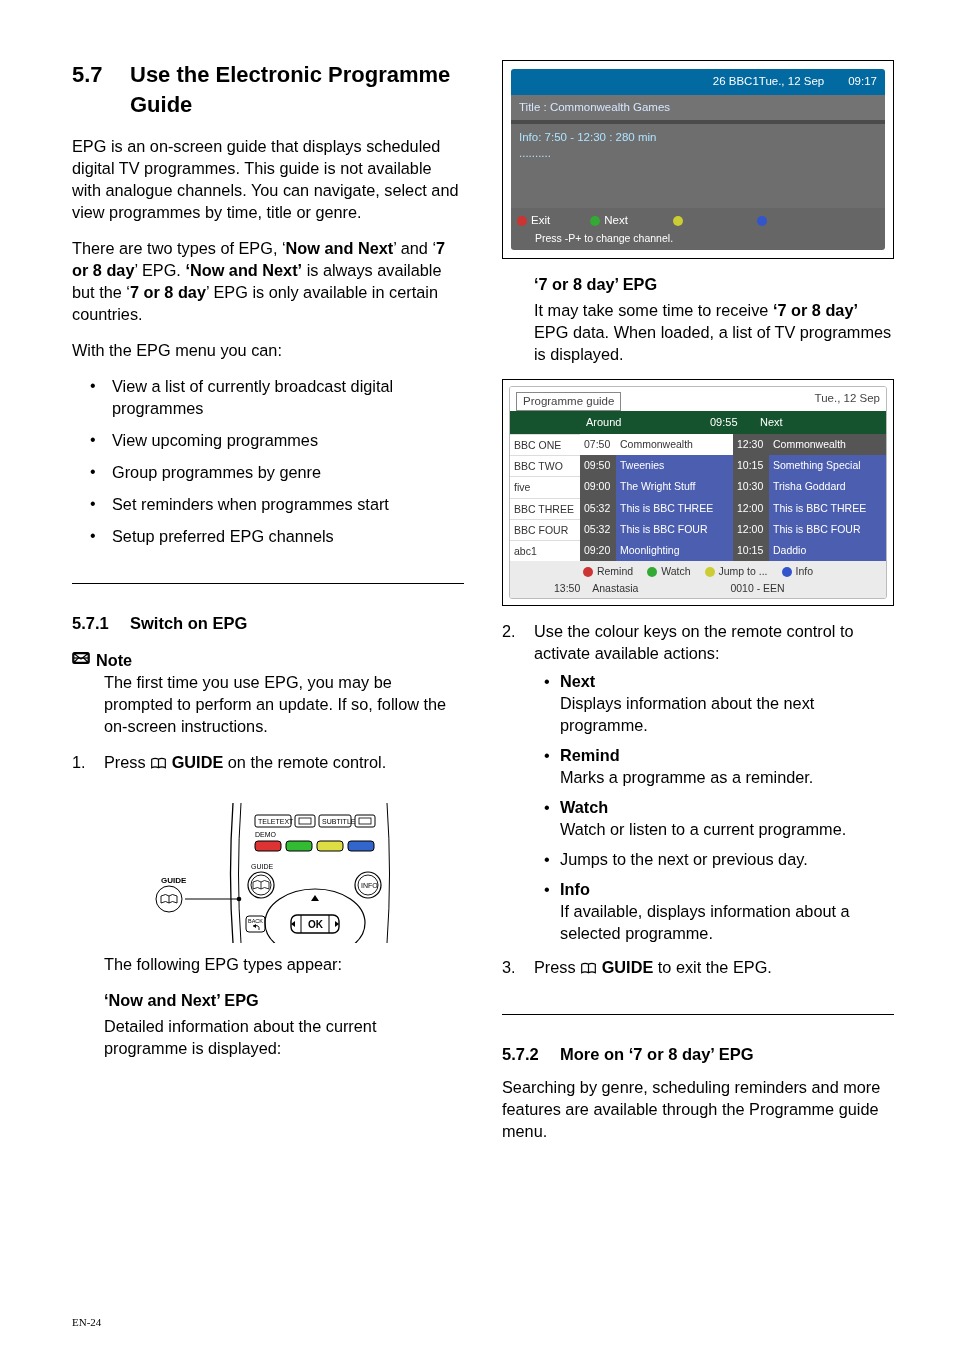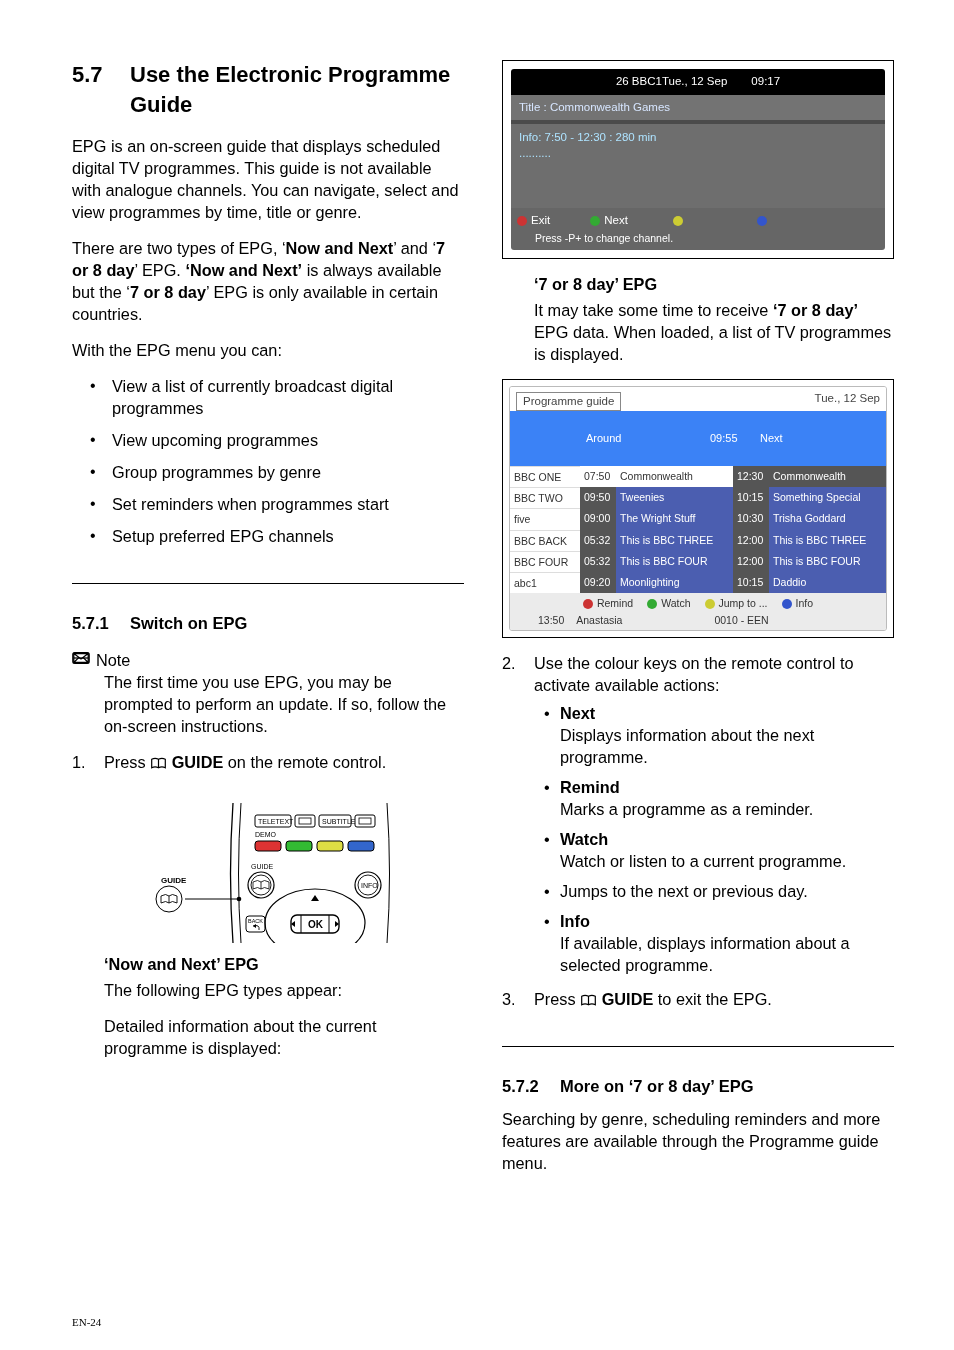--- a/index.html
+++ b/index.html
@@ -43,57 +43,57 @@
   .para { margin: 0 0 14px 0; }
   .bold { font-weight: bold; }
   ul.plain { margin: 0 0 14px 0; padding: 0 0 0 18px; list-style: none; }
   ul.plain > li { position: relative; margin: 0 0 10px 0; padding-left: 22px; }
   ul.plain > li::before { content: '•'; position: absolute; left: 0; top: 0; font-size: 16px; }
   ol.steps { margin: 0 0 10px 0; padding: 0 0 0 0; list-style: none; }
   ol.steps > li { position: relative; margin: 0 0 12px 0; padding-left: 32px; }
   ol.steps > li .stepnum { position: absolute; left: 0; top: 0; }
 
   .rule { border: none; border-top: 1px solid #000; margin: 12px 0 6px 0; }
-  .note-line { display: flex; align-items: center; gap: 6px; font-weight: normal; margin-top: 4px; }
+  .note-line { display: flex; align-items: center; gap: 6px; font-weight: bold; margin-top: 4px; }
   .note-icon { font-size: 18px; line-height: 1; }
   .indent { padding-left: 32px; }
 
   .remote-wrap { display: flex; justify-content: center; margin: 6px 0 10px 0; }
 
   
   .osd {
     border: 1px solid #000;
     padding: 8px;
     box-sizing: border-box;
     margin-bottom: 14px;
     font-family: Arial, sans-serif;
   }
   .osd .inner {
     border-radius: 3px; overflow: hidden; font-size: 11.5px;
   }
-  .osd1-header { background: #000000; color: #fff; padding: 5px 8px; display:flex; justify-content: center;}
+  .osd1-header { background: #0369a1; color: #fff; padding: 5px 8px; display:flex; justify-content: flex-end;}
   .osd1-title { background: #737373; color: #d7e6ff; padding: 5px 8px; }
   .osd1-thin { background: #4b4b4b; height: 4px; }
   .osd1-body { background: #6e6e6e; color: #aee3ff; padding: 6px 8px; min-height: 72px; }
   .osd1-footer { background: #666666; color: #fff; padding: 5px 6px 2px 6px; }
   .osd1-footer2 { background: #666666; color: #fff; padding: 0px 6px 5px 24px; font-size: 10.5px;}
   .color-dot { width: 10px; height: 10px; border-radius: 50%; display:inline-block; vertical-align: middle; margin-right: 4px;}
   .red { background: #c33; } .green { background: #3a3; } .yellow { background: #cc3; } .blue { background: #35c; }
 
   .osd2-header { background:#fff; color:#444; padding: 2px 6px 3px 6px; display:flex; justify-content: space-between; font-size: 11.5px; align-items: center; }
   .osd2-header .ptab { border: 1px solid #888; padding: 1px 6px; background: #fff; position: relative; top: 3px;}
-  .osd2-sub { background:#3b82f6; color:#fff; padding:20px 6px; display:flex; font-size: 11px; }
+  .osd2-sub { background:#14532d; color:#fff; padding:4px 6px; display:flex; font-size: 11px; }
   .osd2-sub .c1{width:70px;} .osd2-sub .c2{flex:1;} .osd2-sub .c3{width:50px;} .osd2-sub .c4{width:120px;}
   .osd2-tbl { display: grid; grid-template-columns: 70px 36px 1fr 36px 1fr; font-size: 10.5px; }
   .osd2-tbl > div { padding: 3px 4px; white-space: nowrap; overflow:hidden; }
   .ch { background:#fff; color:#333; border-top:1px solid #ddd;}
   .tcell-dark { background:#555; color:#fff; }
   .tcell-blue { background:#4b5eb0; color:#fff; }
   .osd2-footer { background:#ebebeb; color:#333; padding:3px 6px; display:flex; gap: 14px; font-size:10.5px; align-items:center; justify-content: center;}
-  .osd2-footer2 { background:#ebebeb; color:#333; padding:0px 6px 3px 28px; display:flex; gap: 12px; font-size:10.5px;}
+  .osd2-footer2 { background:#ebebeb; color:#333; padding:0px 6px 3px 44px; display:flex; gap: 12px; font-size:10.5px;}
 
   .sub-bullets { list-style: none; padding-left: 10px; margin: 6px 0 10px 0; }
   .sub-bullets > li { position: relative; padding-left: 16px; margin-bottom: 8px; }
   .sub-bullets > li::before { content:'•'; position:absolute; left:0; top:0; }
   .sub-bullets .label { font-weight: bold; display:block; }
 
   .footer { margin-top: auto; font-size: 11px; font-family: Liberation Serif, serif; }
 
   .book-icon { display:inline-block; vertical-align: -2px; }
 </style>
@@ -203,23 +203,23 @@
         <path d="M202 118 L202 124 L206 121 Z" fill="#000"></path>
 
         <rect x="113" y="113" width="19" height="16" rx="3" fill="none" stroke="#000"></rect>
         <text x="115" y="120" font-size="5.5">BACK</text>
         <path d="M120 123 Q127 121 126 127" fill="none" stroke="#000" stroke-width="0.9"></path>
         <path d="M120 123 L123 121 L123 125 Z" fill="#000"></path>
       </svg>
     </div>
 
 
+    <p class="para indent">The following EPG types appear:</p>
+
     <p class="para indent" style="margin-bottom:4px;"><span class="bold">‘Now and Next’ EPG</span></p>
-
-    <p class="para indent">The following EPG types appear:</p>
     <p class="para indent">Detailed information about the current programme is displayed:</p>
 
     <div class="footer">EN-24</div>
   </div>
 
   <div class="col">
 
     <div class="osd">
       <div class="inner">
         <div class="osd1-header">
@@ -275,21 +275,21 @@
             <div class="tcell-blue">Tweenies</div>
             <div class="tcell-dark">10:15</div>
             <div class="tcell-blue">Something Special</div>
 
           <div class="ch">five</div>
             <div class="tcell-dark">09:00</div>
             <div class="tcell-blue">The Wright Stuff</div>
             <div class="tcell-dark">10:30</div>
             <div class="tcell-blue">Trisha Goddard</div>
 
-          <div class="ch">BBC BACK</div>
+          <div class="ch">BBC THREE</div>
             <div class="tcell-dark">05:32</div>
             <div class="tcell-blue">This is BBC THREE</div>
             <div class="tcell-dark">12:00</div>
             <div class="tcell-blue">This is BBC THREE</div>
 
           <div class="ch">BBC FOUR</div>
             <div class="tcell-dark">05:32</div>
             <div class="tcell-blue">This is BBC FOUR</div>
             <div class="tcell-dark">12:00</div>
             <div class="tcell-blue">This is BBC FOUR</div>

